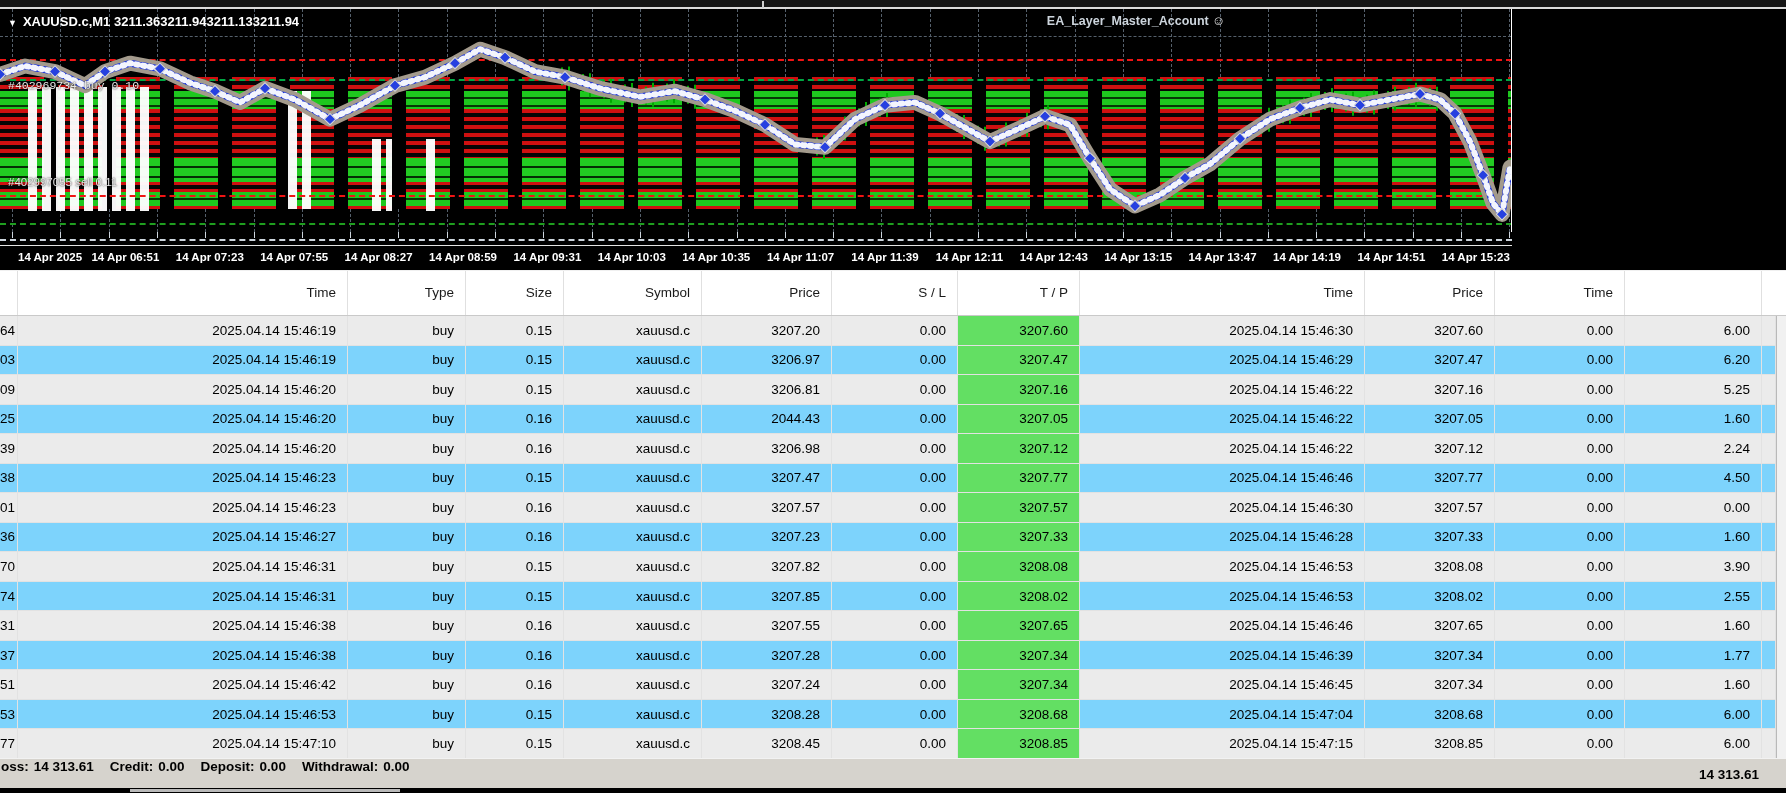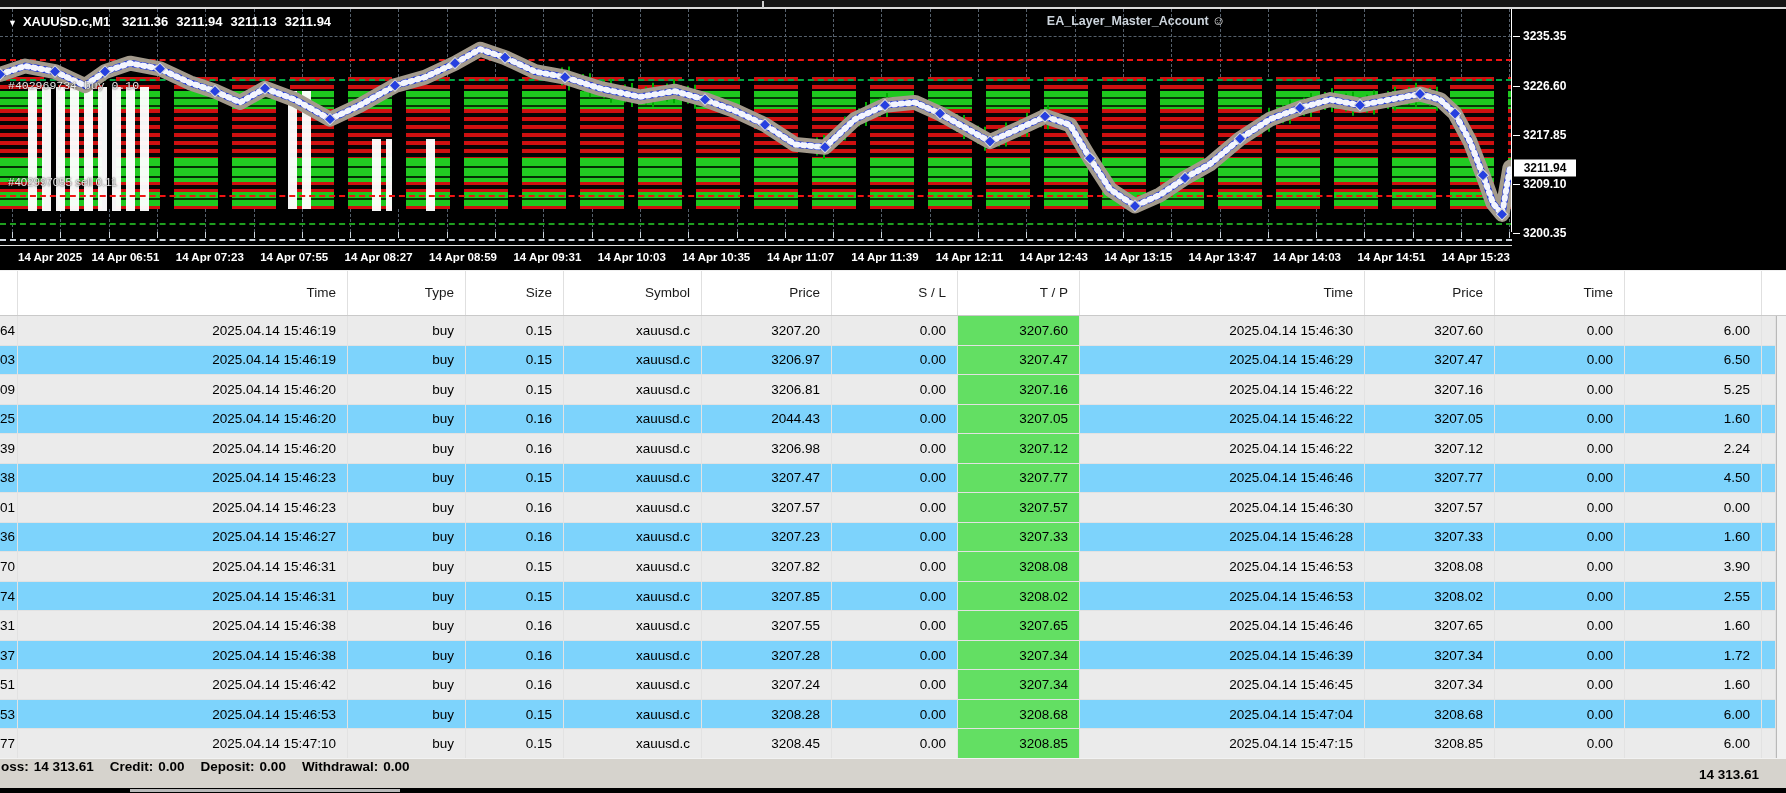--- a/index.html
+++ b/index.html
@@ -39,21 +39,21 @@
 
   .order-line { position:absolute; left:0; width:1512px; height:0; }
   .ol-red { border-top:2px dashed #f01414; }
   .ol-green { border-top:2px dashed #00a843; }
   .ol-green-dot { border-top:2px dashed #1f9e1f; }
 
   .order-label { position:absolute; left:8px; color:#e6e6e6; font-size:11.5px; white-space:nowrap; text-shadow:0 0 2px #000; z-index:6; }
 
   .symbol-info { position:absolute; left:8px; top:5px; z-index:7; color:#fff; font-size:13px; font-weight:bold; white-space:nowrap; }
   .symbol-info .tri { font-size:9px; margin-right:6px; color:#fff; }
-  .symbol-info .ohlc span { margin-left:8px; }
+  .symbol-info .ohlc span { }
 
   .account-label { position:absolute; right:286px; top:4px; z-index:7; color:#ccd4dc; font-size:12.5px; font-weight:bold; white-space:nowrap; }
   .account-label .smiley { font-size:13px; margin-left:3px; color:#e8e8e8; }
 
   .chart-svg { position:absolute; left:0; top:0; z-index:5; }
 
   
   .price-scale { position:absolute; left:1513px; top:0; width:273px; height:261px; background:#000; }
   .price-tick-label { position:absolute; left:10px; transform:translateY(-50%); color:#fff; font-size:12px; font-weight:bold; }
   .price-tick-mark { position:absolute; left:0; width:7px; height:0; border-top:1px solid #fff; }
@@ -275,33 +275,20 @@
         <span>EA_Layer_Master_Account</span><span class="smiley">☺</span>
       </div>
     <div class="order-line ol-red" style="top: 50px;"></div>
         <div class="order-line ol-green" style="top: 70px;"></div>
         <div class="order-line ol-red" style="top: 186px;"></div>
         <div class="order-line ol-green-dot" style="top: 214px;"></div>
         <div class="order-label" style="top: 70px; font-family: Liberation Mono, monospace;">#402969734 buy 0.10</div>
         <div class="order-label" style="top: 167px;">#402997055 sell 0.11</div>
       </div>
 
-    <div class="price-scale">
-        <div class="price-tick-mark" style="top: 27px;"></div>
-        <div class="price-tick-label" style="top: 27px;">3235.35</div>
-        <div class="price-tick-mark" style="top: 77px;"></div>
-        <div class="price-tick-label" style="top: 77px;">3226.60</div>
-        <div class="price-tick-mark" style="top: 126px;"></div>
-        <div class="price-tick-label" style="top: 126px;">3217.85</div>
-        <div class="price-tick-mark" style="top: 175px;"></div>
-        <div class="price-tick-label" style="top: 175px;">3209.10</div>
-        <div class="price-tick-mark" style="top: 224px;"></div>
-        <div class="price-tick-label" style="top: 224px;">3200.35</div>
-        <div class="current-price-box" style="top: 159px;">3211.94</div>
-      </div>
 
     <div class="time-axis-strip">
       <div class="axis-dash"></div>
     <div class="axis-tick" style="left: 12px;"></div>
         <div class="axis-tick" style="left: 60.3px;"></div>
         <div class="axis-tick" style="left: 108.6px;"></div>
         <div class="axis-tick" style="left: 156.9px;"></div>
         <div class="axis-tick" style="left: 205.2px;"></div>
         <div class="axis-tick" style="left: 253.5px;"></div>
         <div class="axis-tick" style="left: 301.8px;"></div>
@@ -340,21 +327,21 @@
         <div class="time-label" style="left: 447px;">14 Apr 08:59</div>
         <div class="time-label" style="left: 531.4px;">14 Apr 09:31</div>
         <div class="time-label" style="left: 615.8px;">14 Apr 10:03</div>
         <div class="time-label" style="left: 700.2px;">14 Apr 10:35</div>
         <div class="time-label" style="left: 784.6px;">14 Apr 11:07</div>
         <div class="time-label" style="left: 869px;">14 Apr 11:39</div>
         <div class="time-label" style="left: 953.4px;">14 Apr 12:11</div>
         <div class="time-label" style="left: 1037.8px;">14 Apr 12:43</div>
         <div class="time-label" style="left: 1122.2px;">14 Apr 13:15</div>
         <div class="time-label" style="left: 1206.6px;">14 Apr 13:47</div>
-        <div class="time-label" style="left: 1291px;">14 Apr 14:03</div>
+        <div class="time-label" style="left: 1291px;">14 Apr 14:19</div>
         <div class="time-label" style="left: 1375.4px;">14 Apr 14:51</div>
         <div class="time-label" style="left: 1459.8px;">14 Apr 15:23</div>
       </div>
   </div>
 
   <div class="table-panel">
     <div class="hrow">
         <div class="hcell"></div>
         <div class="hcell">Time</div>
         <div class="hcell">Type</div>
@@ -389,21 +376,21 @@
           <div class="tcell">2025.04.14 15:46:19</div>
           <div class="tcell">buy</div>
           <div class="tcell">0.15</div>
           <div class="tcell">xauusd.c</div>
           <div class="tcell">3206.97</div>
           <div class="tcell">0.00</div>
           <div class="tcell tp-green">3207.47</div>
           <div class="tcell">2025.04.14 15:46:29</div>
           <div class="tcell">3207.47</div>
           <div class="tcell">0.00</div>
-          <div class="tcell">6.50</div>
+          <div class="tcell">6.20</div>
           <div class="tcell"></div>
         </div>
         <div class="trow alt">
           <div class="tcell ticket">09</div>
           <div class="tcell">2025.04.14 15:46:20</div>
           <div class="tcell">buy</div>
           <div class="tcell">0.15</div>
           <div class="tcell">xauusd.c</div>
           <div class="tcell">3206.81</div>
           <div class="tcell">0.00</div>
@@ -539,21 +526,21 @@
           <div class="tcell">2025.04.14 15:46:38</div>
           <div class="tcell">buy</div>
           <div class="tcell">0.16</div>
           <div class="tcell">xauusd.c</div>
           <div class="tcell">3207.28</div>
           <div class="tcell">0.00</div>
           <div class="tcell tp-green">3207.34</div>
           <div class="tcell">2025.04.14 15:46:39</div>
           <div class="tcell">3207.34</div>
           <div class="tcell">0.00</div>
-          <div class="tcell">1.72</div>
+          <div class="tcell">1.77</div>
           <div class="tcell"></div>
         </div>
         <div class="trow alt">
           <div class="tcell ticket">51</div>
           <div class="tcell">2025.04.14 15:46:42</div>
           <div class="tcell">buy</div>
           <div class="tcell">0.16</div>
           <div class="tcell">xauusd.c</div>
           <div class="tcell">3207.24</div>
           <div class="tcell">0.00</div>

